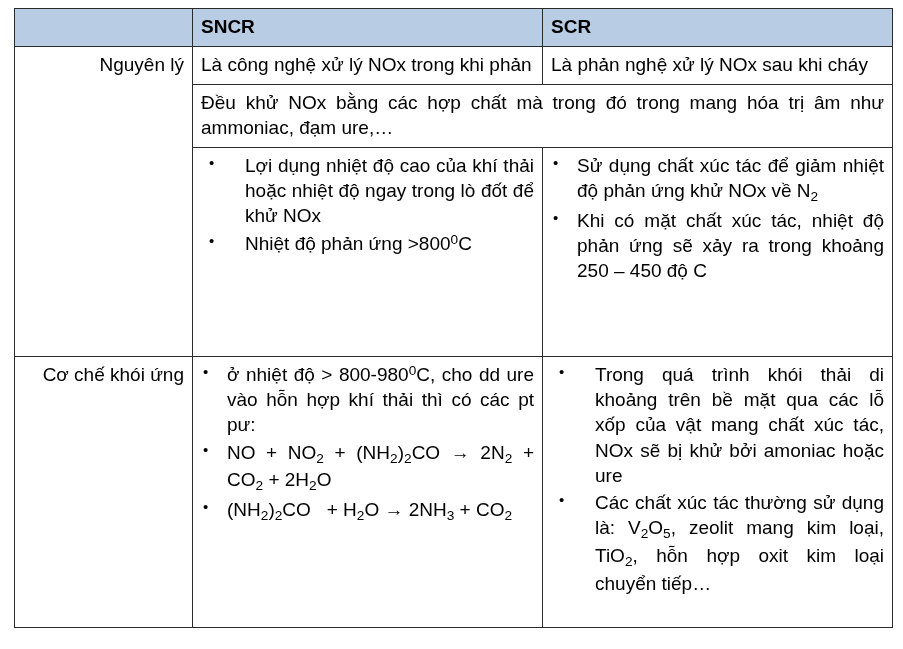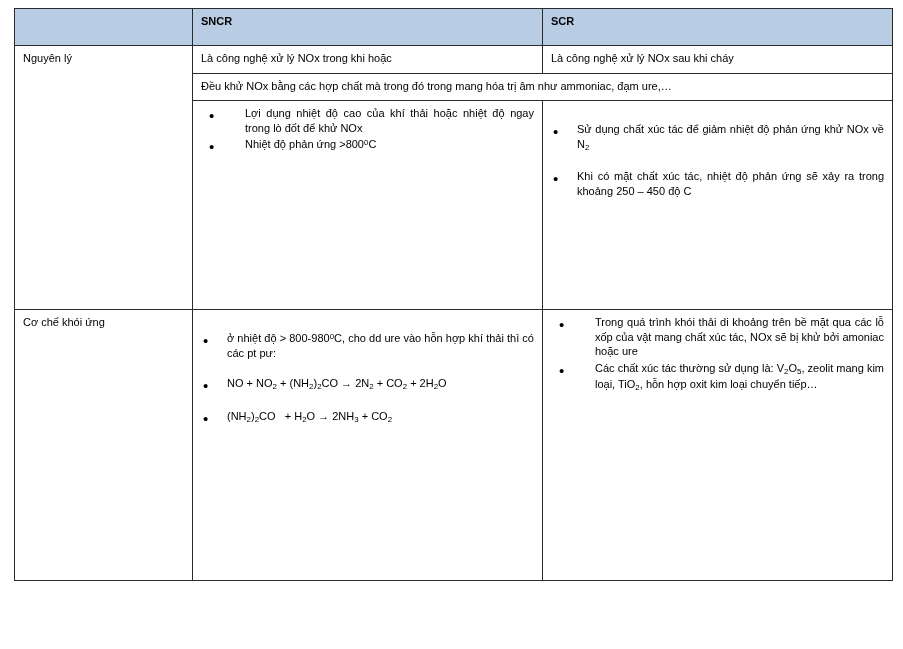--- a/index.html
+++ b/index.html
@@ -18,21 +18,21 @@
     position: relative;
     width: 903px;
     height: 649px;
     box-sizing: border-box;
     padding: 8px 8px 0 14px;
   }
   table.compare {
     border-collapse: collapse;
     width: 878px;
     table-layout: fixed;
-    font-size: 11px;
+    font-size: 19px;
     line-height: 1.32;
   }
   table.compare col.c1 { width: 178px; }
   table.compare col.c2 { width: 350px; }
   table.compare col.c3 { width: 350px; }
 
   table.compare th, table.compare td {
     border: 1px solid #2b2b2b;
     vertical-align: top;
     padding: 5px 8px 7px 8px;
@@ -43,20 +43,21 @@
     text-align: left;
     padding: 6px 8px 7px 10px;
     height: 24px;
   }
   thead th.blank {
     background: #b8cce4;
   }
   td.rowlabel {
     padding-left: 10px;
     padding-top: 7px;
+    text-align: right;
   }
   td.para {
     text-align: justify;
     text-justify: inter-word;
     hyphens: none;
   }
   td.merged {
     text-align: justify;
   }
   
@@ -73,21 +74,20 @@
   }
   ul.bullets > li::before {
     content: "\2022";
     position: absolute;
     left: 8px;
     top: 0;
     font-size: 15px;
   }
   ul.bullets.tight > li {
     padding-left: 26px;
-    margin-top: 16px;
   }
   ul.bullets.tight > li::before {
     left: 2px;
   }
   sub { font-size: 0.72em; vertical-align: -0.28em; }
   sup { font-size: 0.72em; vertical-align: 0.42em; }
   .tallcell { height: 196px; }
   .tallcell2 { height: 258px; }
 </style>
 </head>
@@ -104,22 +104,22 @@
       <tr>
         <th class="blank"></th>
         <th>SNCR</th>
         <th>SCR</th>
       </tr>
     </thead>
     <tbody>
 
       <tr>
         <td class="rowlabel" rowspan="3">Nguyên lý</td>
-        <td class="para">Là công nghệ xử lý NOx trong khi hoặc</td>
-        <td class="para">Là công nghệ xử lý NOx sau khi cháy</td>
+        <td class="para">Là công nghệ xử lý NOx trong khi phản</td>
+        <td class="para">Là phản nghệ xử lý NOx sau khi cháy</td>
       </tr>
       <tr>
         <td class="merged" colspan="2">Đều khử NOx bằng các hợp chất mà trong đó trong mang hóa trị âm như ammoniac, đạm ure,…</td>
       </tr>
       <tr>
         <td class="tallcell">
           <ul class="bullets">
             <li>Lợi dụng nhiệt độ cao của khí thải hoặc nhiệt độ ngay trong lò đốt để khử NOx</li>
             <li>Nhiệt độ phản ứng &gt;800<sup>0</sup>C</li>
           </ul>

